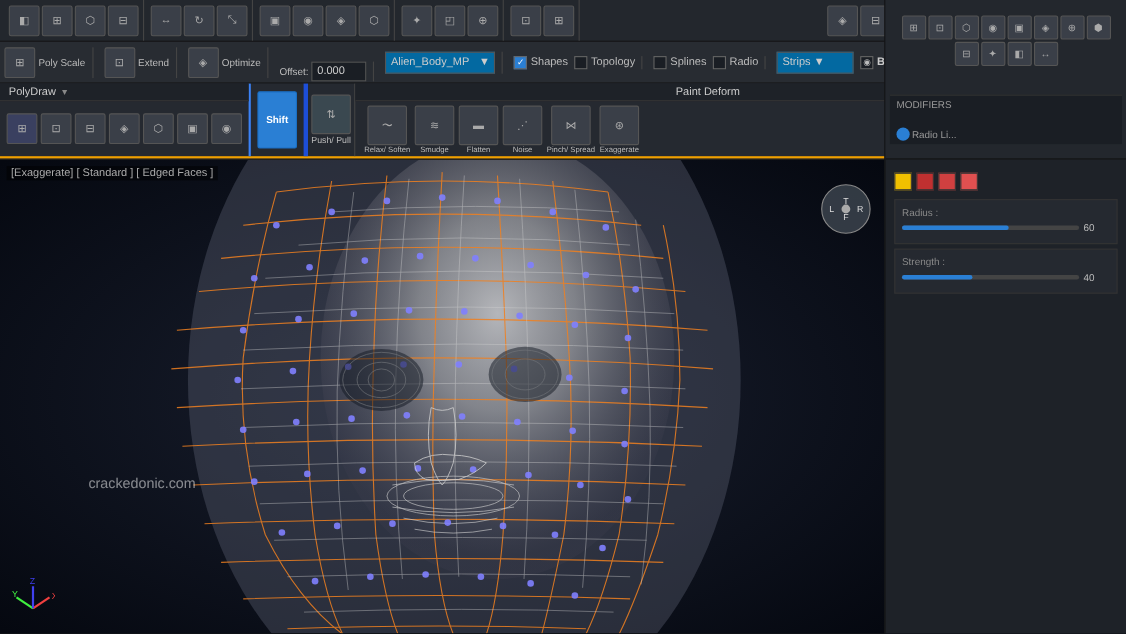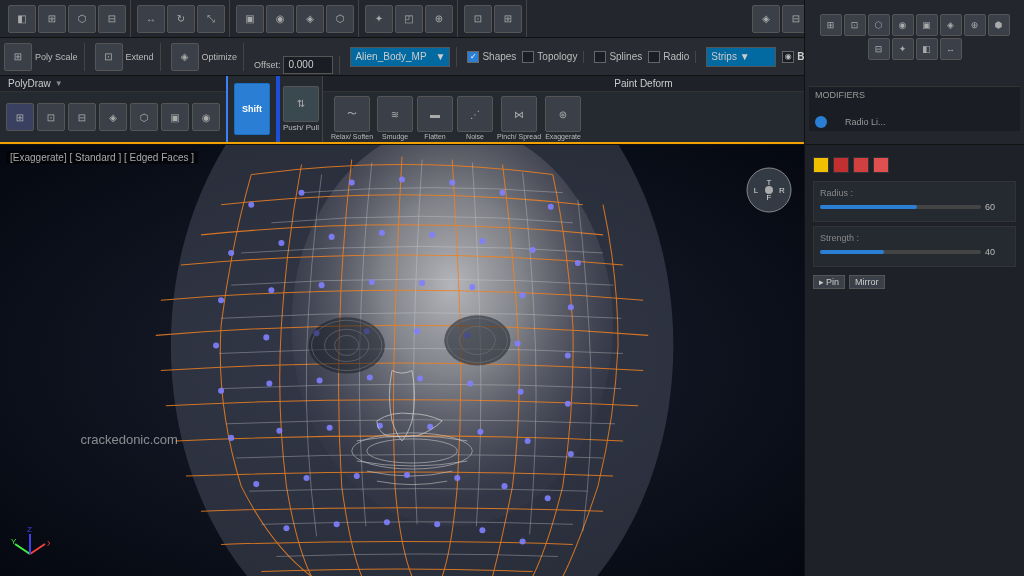--- a/index.html
+++ b/index.html
@@ -563,21 +563,21 @@
       <div class="rp-icon">⊕</div>
       <div class="rp-icon">⬢</div>
       <div class="rp-icon">⊟</div>
       <div class="rp-icon">✦</div>
       <div class="rp-icon">◧</div>
       <div class="rp-icon">↔</div>
     </div>
 
     <div style="width:100%; background:#1a1e24; padding:3px 6px; border-top:1px solid #333; margin-top:4px;">
       <div style="font-size:9px; color:#999; margin-bottom:16px;">MODIFIERS</div>
-      <div style="display:flex; align-items:center; gap:18px;">
+      <div style="display:flex; align-items:center; gap:2px;">
         <div style="background:#2a7fd4; width:12px; height:12px; border-radius:50%; cursor:pointer;"></div>
         <span style="font-size:9px; color:#999;">Radio Li...</span>
       </div>
     </div>
   </div>
 
   <div class="right-panel-content">
 
     <div style="display:flex; align-items:center; gap:4px; margin-bottom:8px; margin-top:4px;">
       <div class="color-swatch" style="background:#f0c000;"></div>
@@ -599,24 +599,20 @@
     <div class="right-sub-panel">
       <div class="rsp-label">Strength :</div>
       <div class="rsp-row">
         <div class="rsp-slider">
           <div class="rsp-slider-fill" style="width:40%;"></div>
         </div>
         <span style="font-size:9px; color:#bbb; min-width:24px;">40</span>
       </div>
     </div>
 
-    <div style="display:flex; gap:4px; margin-top:8px;">
-      <div class="small-btn">▸ Pin</div>
-      <div class="small-btn">Mirror</div>
-    </div>
   </div>
 </div>
 
 <div class="viewport">
   
   <div class="viewport-label">[Exaggerate] [ Standard ] [ Edged Faces ]</div>
 
   
   <svg width="100%" height="100%" viewBox="0 0 800 430" preserveAspectRatio="xMidYMid slice">
     <defs>

